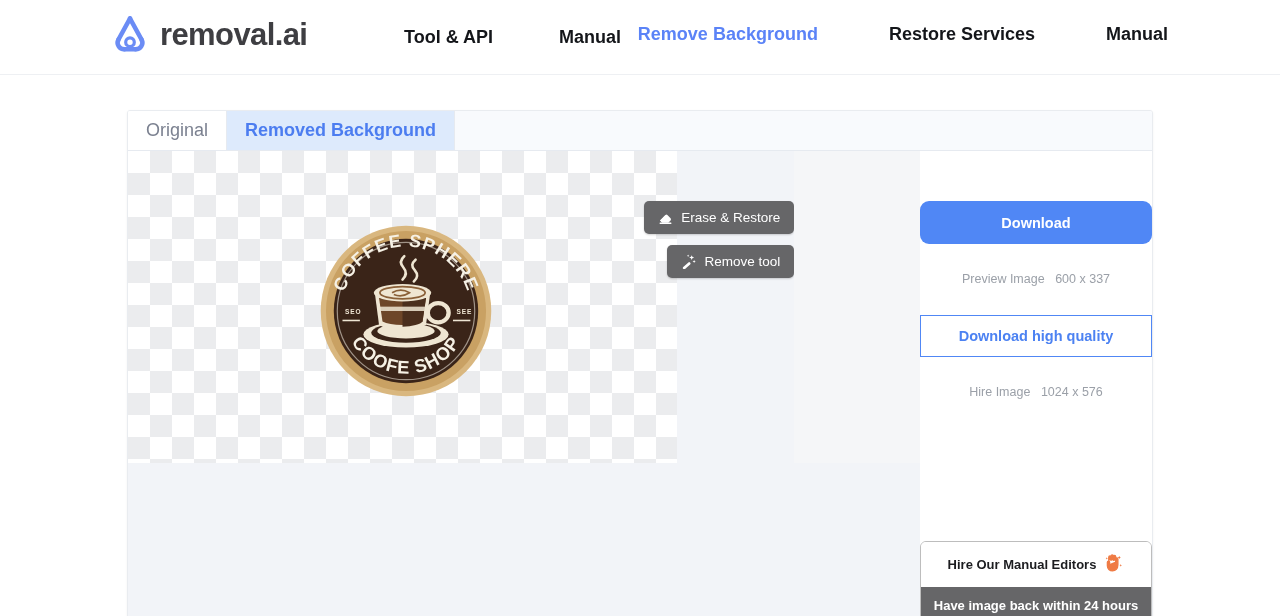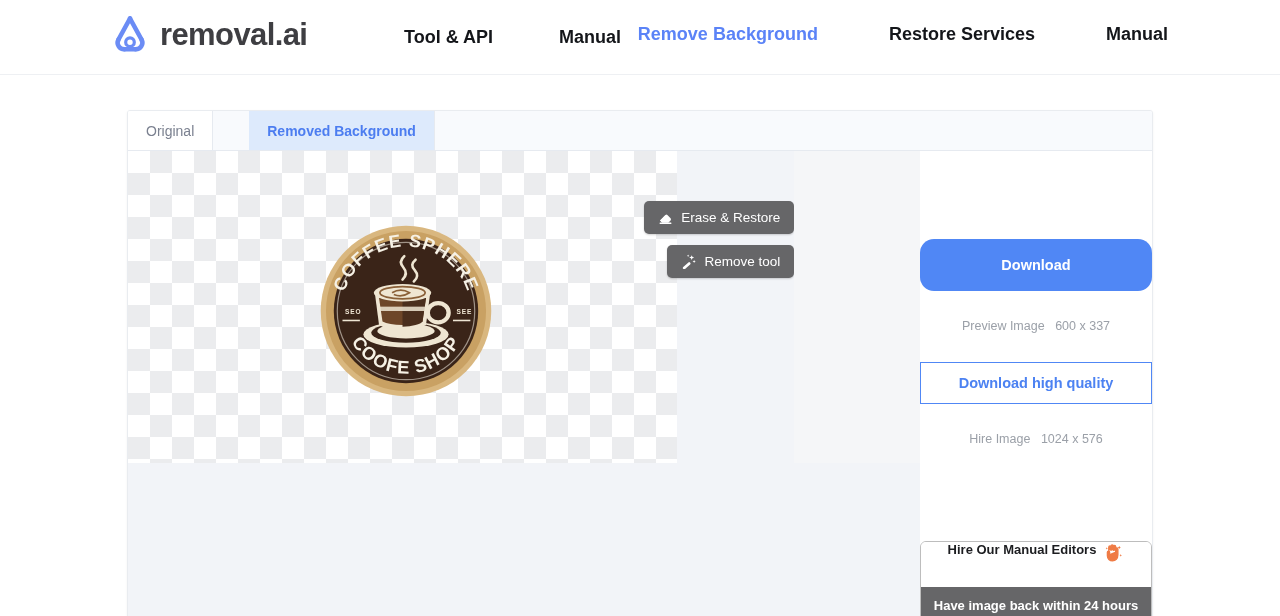--- a/index.html
+++ b/index.html
@@ -89,36 +89,35 @@
     height: 40px;
     background: #f8fafd;
     border-bottom: 1px solid #e6eaf0;
     display: flex;
     align-items: stretch;
   }
   .tab {
     display: flex;
     align-items: center;
     justify-content: center;
-    font-size: 14px;
+    font-size: 18px;
     padding: 0 18px;
     cursor: pointer;
     border-right: 1px solid #e6eaf0;
     white-space: nowrap;
   }
   .tab.inactive {
     background: #ffffff;
     color: #7b8190;
     font-weight: 400;
   }
   .tab.active {
     background: #ddeafc;
     color: #4c7df0;
     font-weight: 700;
-    margin-left: 36px;
   }
 
   
   .workspace {
     position: relative;
     display: flex;
     height: 519px;
   }
   .canvas-pane {
     position: relative;
@@ -199,30 +198,29 @@
     padding-top: 50px;
   }
   .panel-inner {
     width: 232px;
     margin: 0 auto;
   }
 
   .btn-primary {
     display: block;
     width: 100%;
-    height: 52px;
+    height: 43px;
     background: #5087f5;
     color: #ffffff;
     border: none;
-    border-radius: 14px;
+    border-radius: 9px;
     font-size: 14.5px;
     font-weight: 700;
     font-family: "Liberation Sans", sans-serif;
     cursor: pointer;
-    margin-top: 38px;
   }
   .btn-outline {
     display: block;
     width: 100%;
     height: 42px;
     background: #ffffff;
     color: #4c82f2;
     border: 1px solid #5087f5;
     border-radius: 0;
     font-size: 14.5px;
@@ -248,21 +246,21 @@
     width: 232px;
     border: 1px solid #bdbdbd;
     border-radius: 6px;
     overflow: hidden;
     background: #ffffff;
     cursor: pointer;
   }
   .hire-top {
     height: 45px;
     display: flex;
-    align-items: flex-start;
+    align-items: center;
     justify-content: center;
     gap: 6px;
     background: #ffffff;
   }
   .hire-top-text {
     font-size: 13px;
     font-weight: 700;
     color: #1c1d20;
   }
   .hire-bottom {

